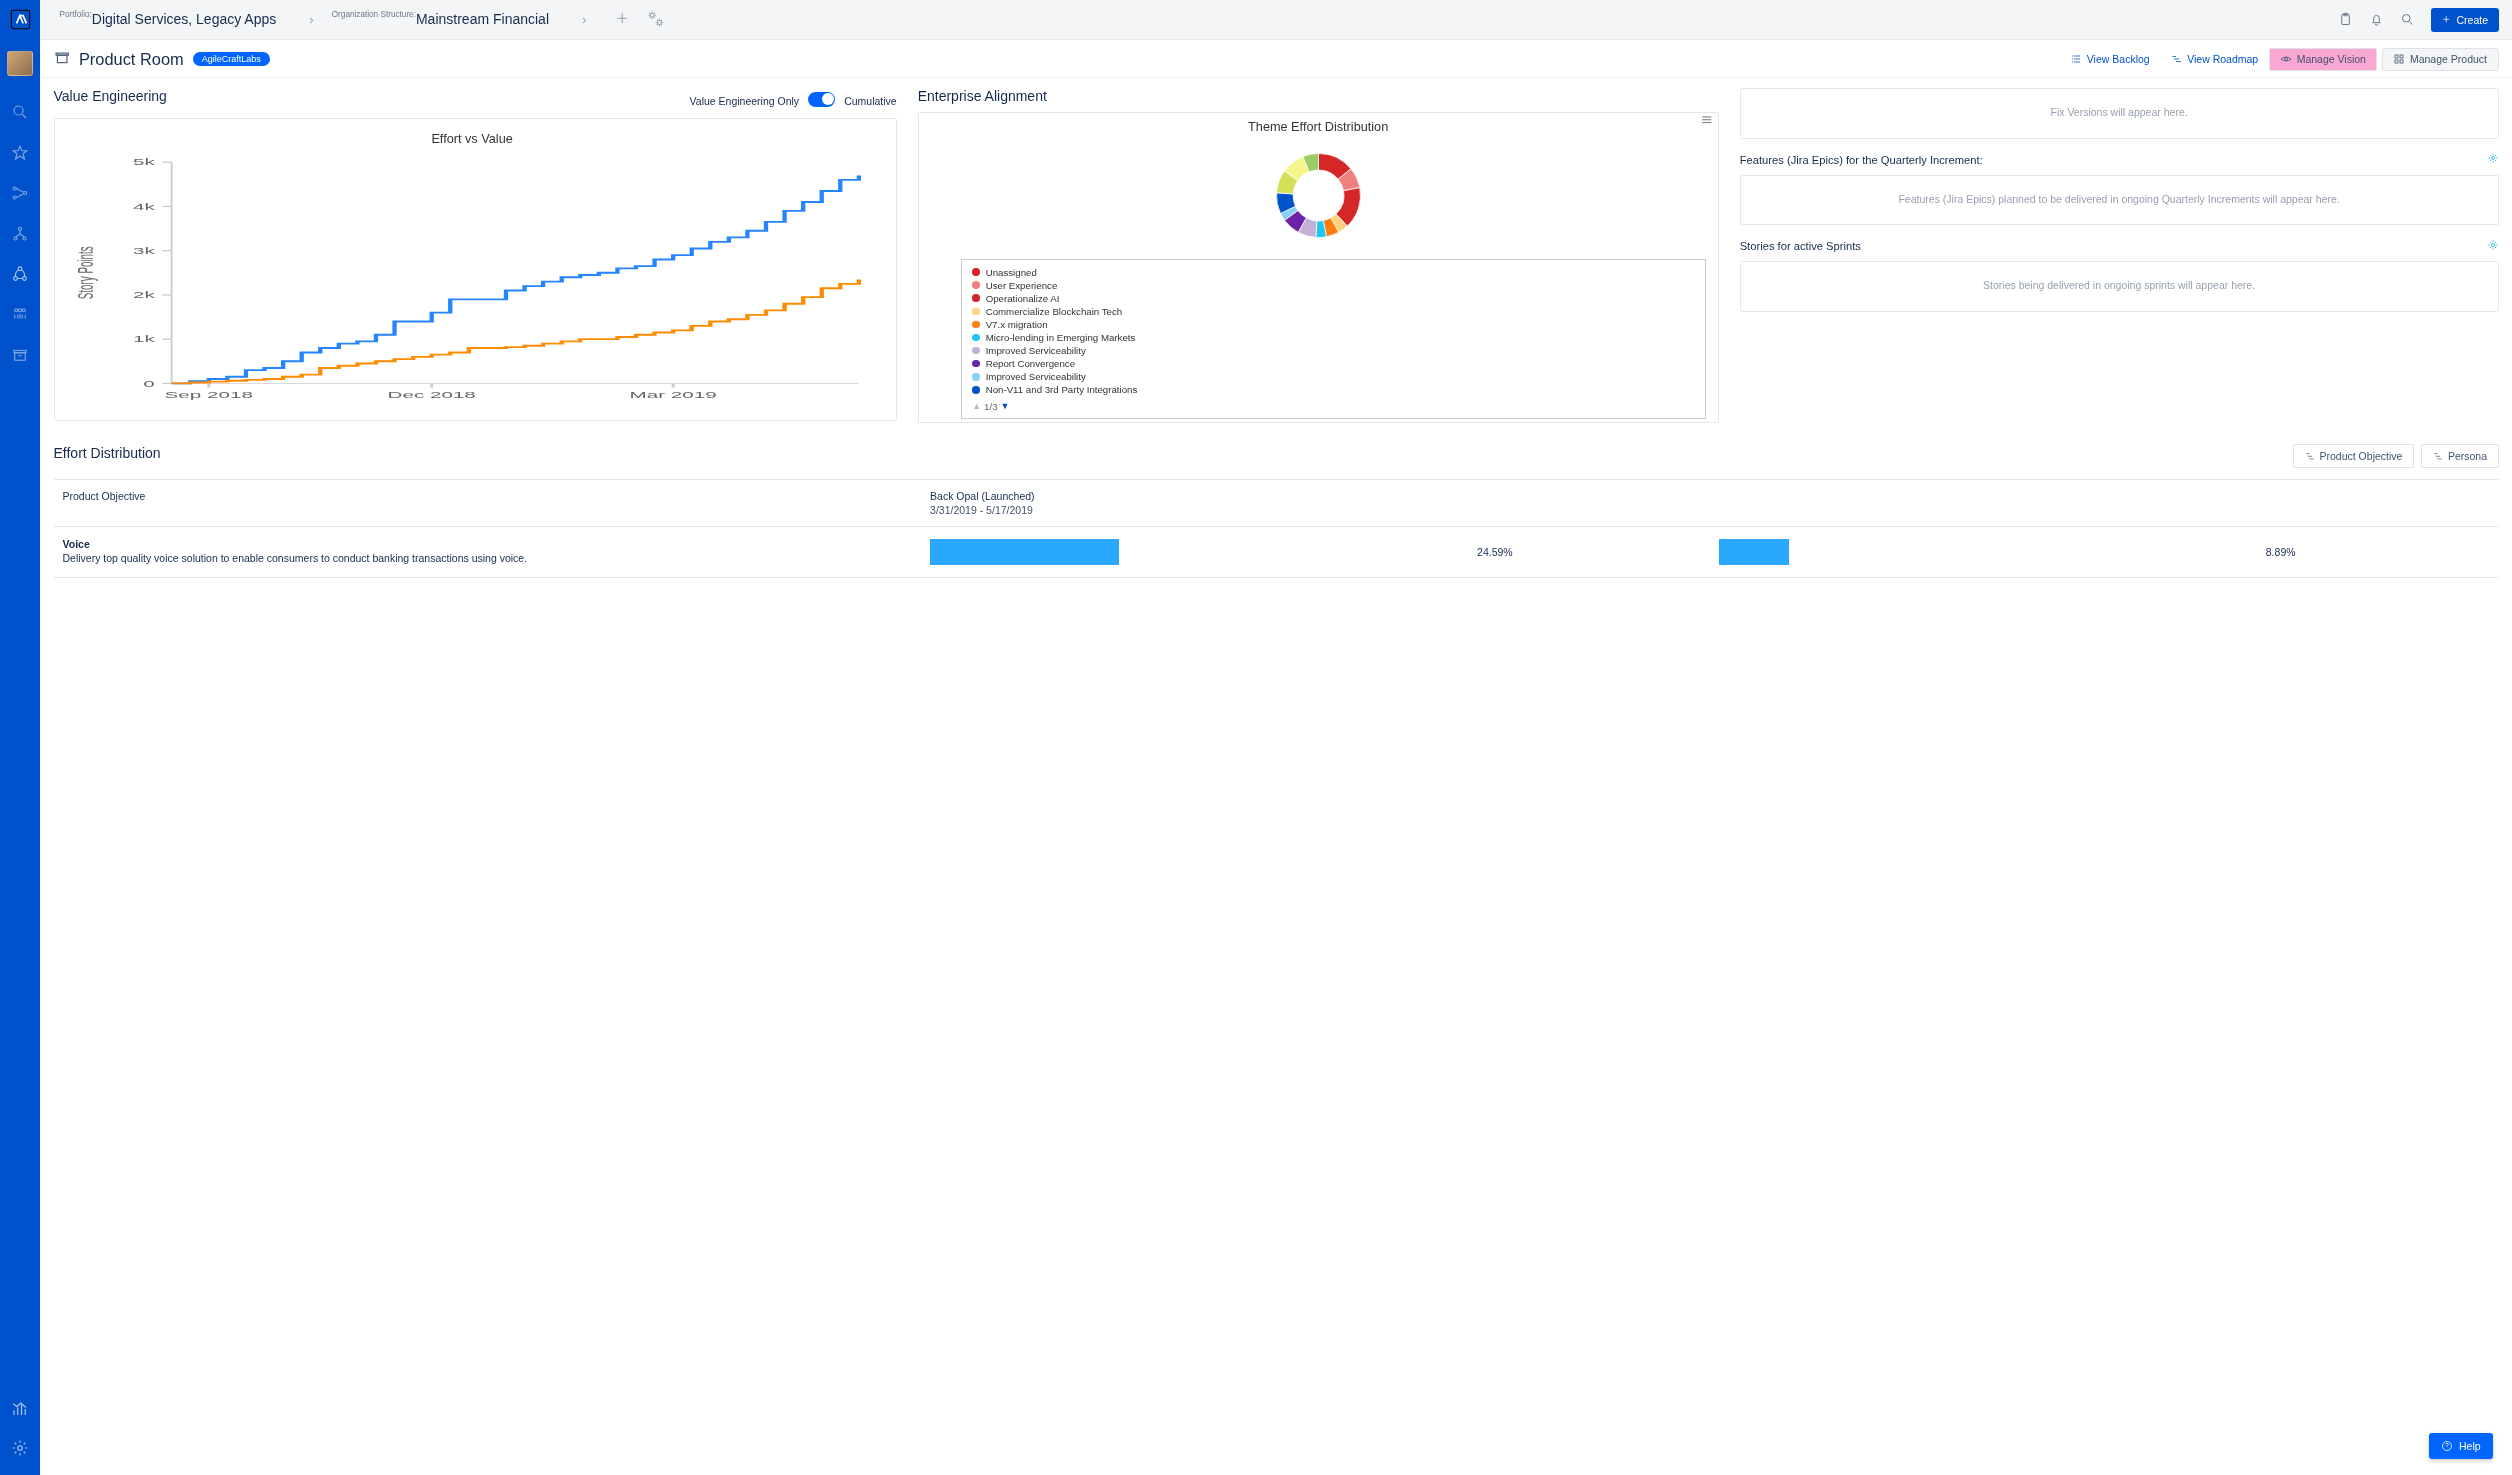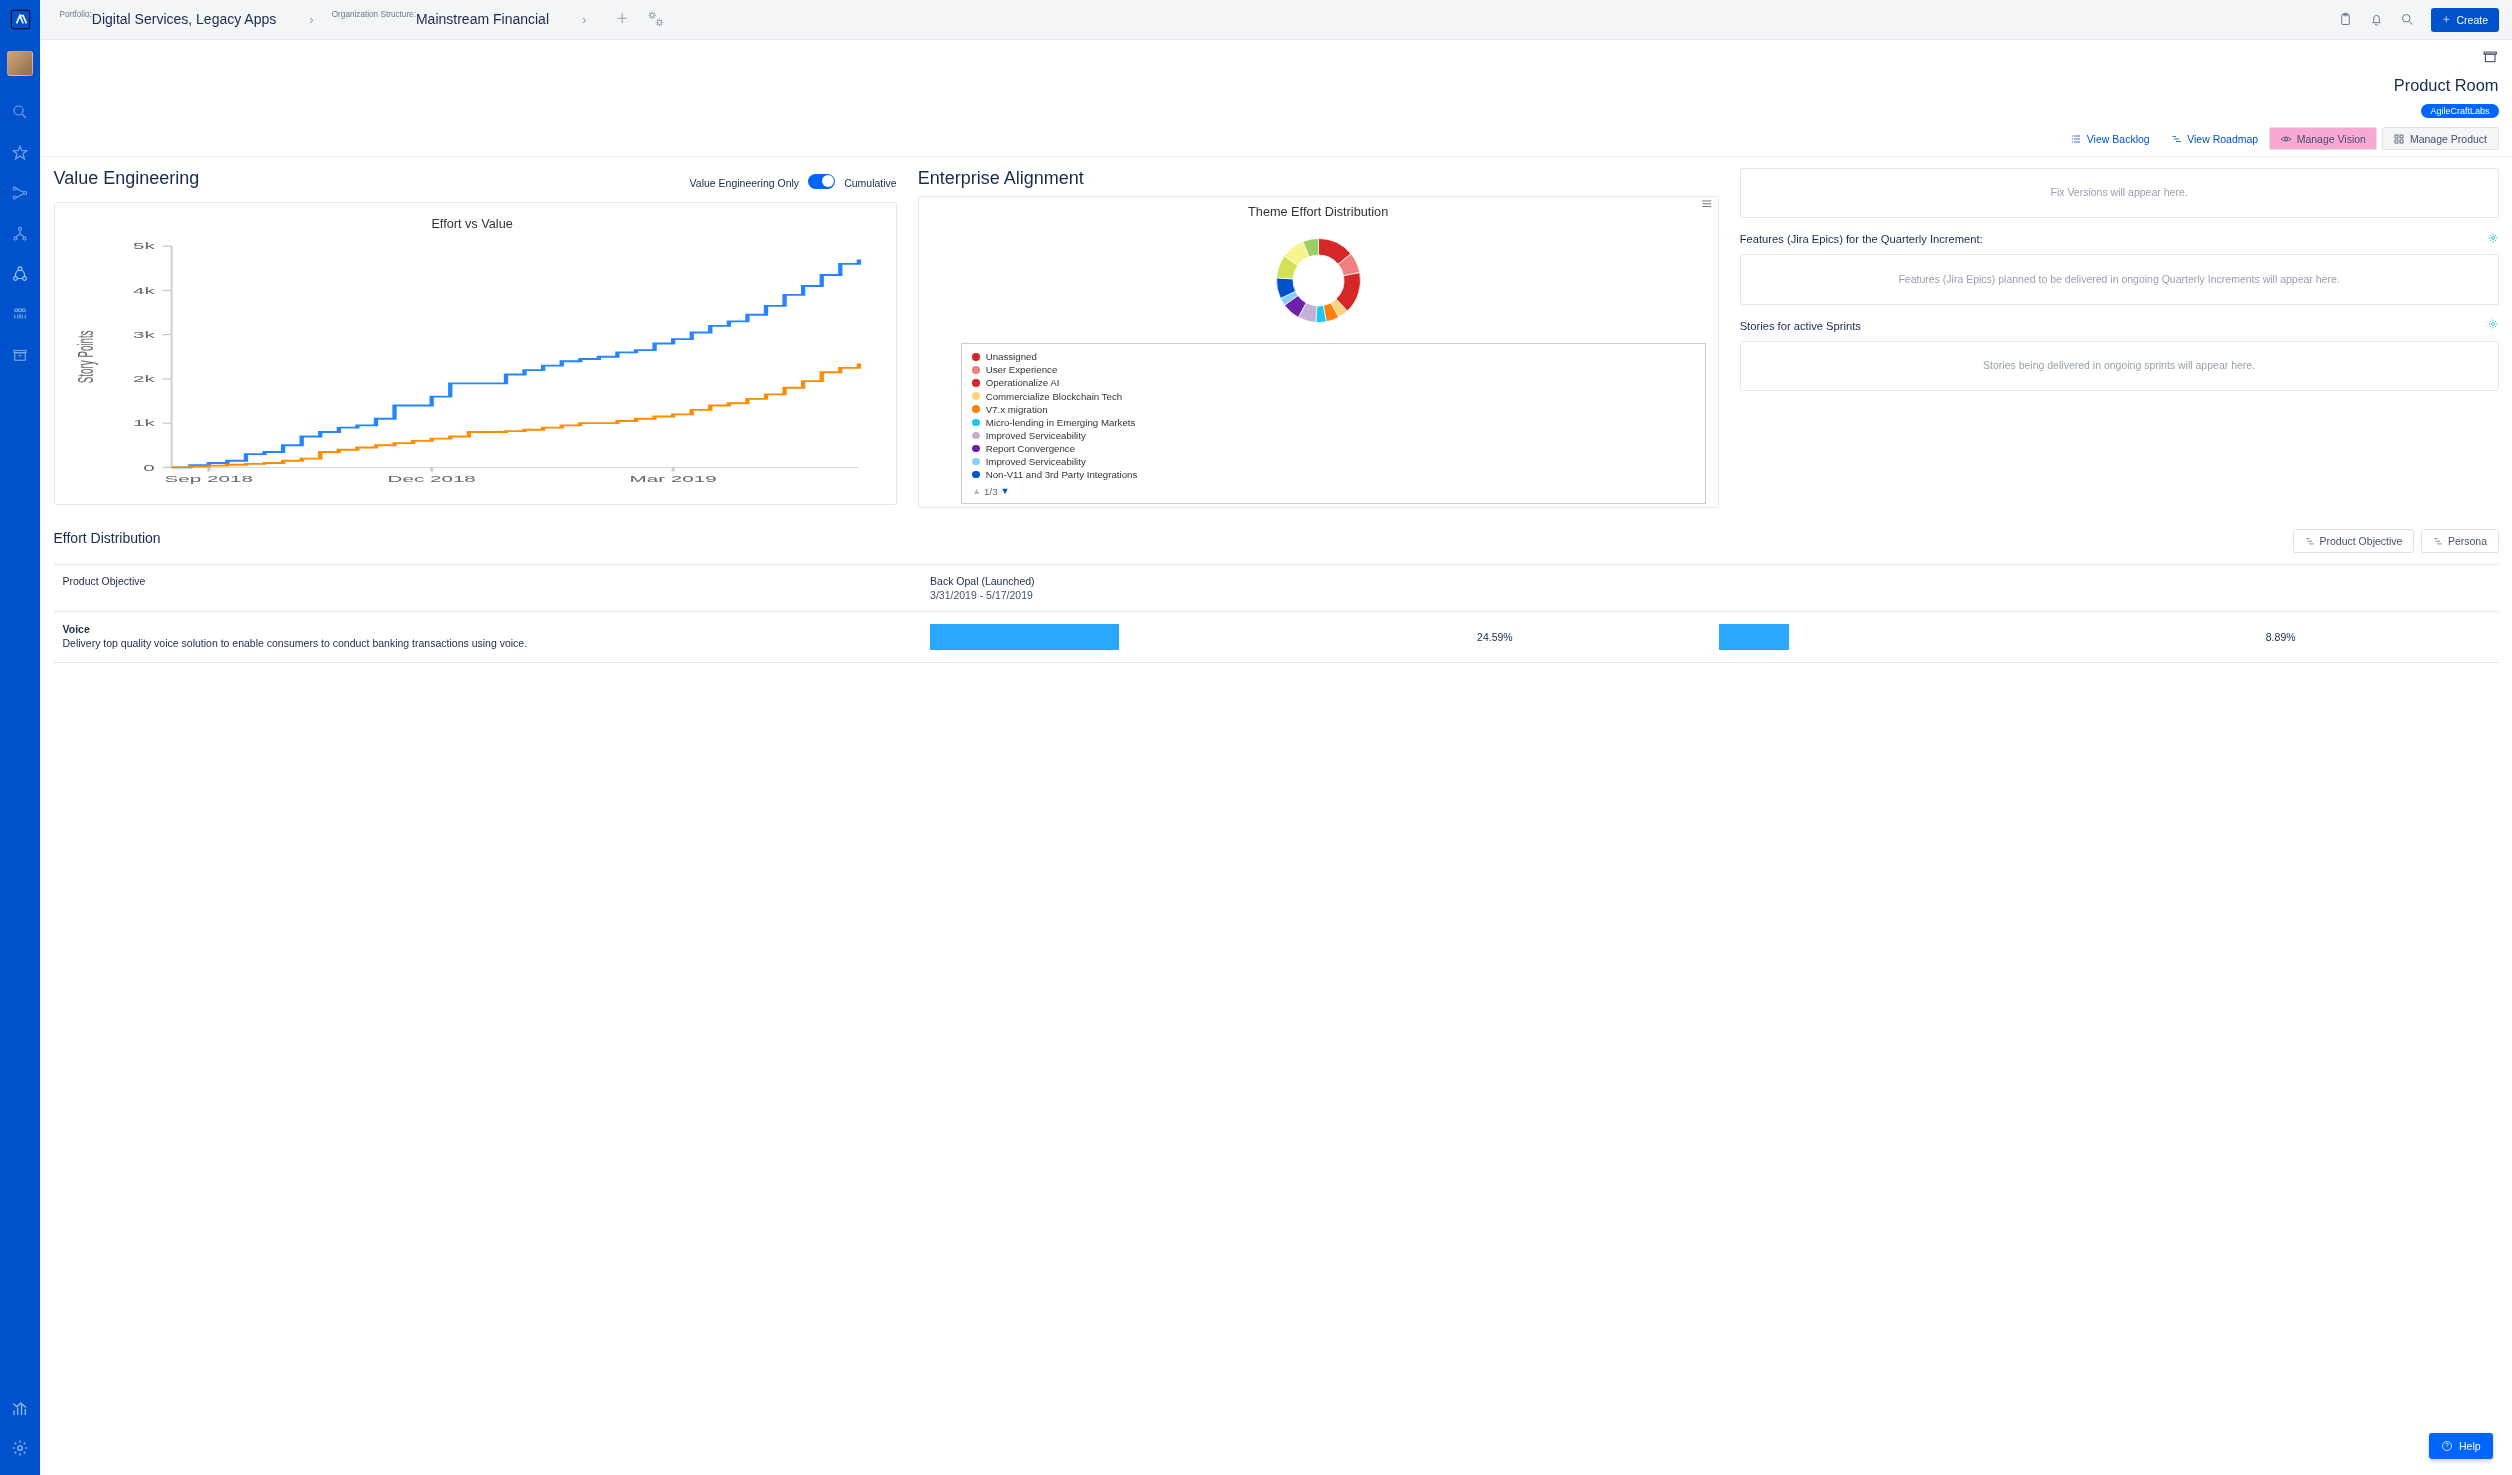--- a/index.html
+++ b/index.html
@@ -30,37 +30,37 @@
 .header-actions-spacer { flex:1; }
 .header-icon-btn { width: 19.4px; height: 19.4px; margin: 0 6px; color: #6B778C; display:flex; align-items:center; justify-content:center; cursor:pointer; }
 .header-icon-btn svg { width:15px; height:15px; }
 .create-btn { background:#0052CC; color:#fff; border-radius:3px; padding:6px 10.5px; font-size:10.5px; display:flex; align-items:center; gap:4.5px; margin-left:7.5px; cursor:pointer;}
 .create-btn svg{width:10.5px;height:10.5px;}
 .plus-icon-btn svg, .gears-icon-btn svg { width:16.4px; height:16.4px; color:#97a0af; }
 .gears-icon-btn svg { width:21px; height:21px; }
 .plus-icon-btn, .gears-icon-btn { margin-left: 15px; cursor:pointer;}
 
 
-.page-title-bar { padding: 7.5px 13.5px 6px 13.5px; display: flex; align-items: flex-end; gap: 9px; border-bottom: 0.7px solid #f0f0f0; flex-direction: column; }
+.page-title-bar { padding: 7.5px 13.5px 6px 13.5px; display: flex; align-items: center; gap: 9px; border-bottom: 0.7px solid #f0f0f0; }
 .room-icon { color:#42526E; }
 .page-title { font-size: 16.4px; font-weight: 500; color: #172B4D; }
 .badge { background: #0065FF; color: #fff; border-radius: 10.5px; padding: 2.2px 9px; font-size: 9px; font-weight: 500; }
 .view-actions { margin-left: auto; display: flex; align-items: center; gap: 0;}
 .view-link { display: flex; align-items: center; gap: 4.5px; color: #0052CC; font-size: 10.5px; padding: 4.5px 10.5px; cursor: pointer; }
 .view-link svg { width:12px; height:12px; }
 .view-btn { display: flex; align-items: center; gap: 4.5px; font-size: 10.5px; padding: 4.5px 10.5px; border: 0.7px solid #dfe1e6; border-radius: 2.2px; color: #42526E; cursor: pointer; background:#f9a8d4;}
 .view-btn.gray { background: #f4f5f7; }
 .view-btn + .view-btn { margin-left: 4.5px; }
 .view-btn svg { width:12px;height:12px;}
 
 
 .content { flex: 1; overflow:auto; padding: 10.5px 13.5px 22.4px 13.5px; }
 .grid { display: grid; grid-template-columns: 1fr 0.95fr 0.9fr; gap: 21px; }
 
-.section-title { font-size: 18px; font-weight: 500; color: #172B4D; margin-bottom: 6px; }
+.section-title { font-size: 14px; font-weight: 500; color: #172B4D; margin-bottom: 6px; }
 .toggle-row { display:flex; align-items:flex-end; gap:9px; font-size:10.5px; color:#172B4D; }
 .toggle-label-left{ color:#172B4D;}
 .toggle { width:27px; height:15px; background:#0065FF; border-radius:7.5px; position:relative; cursor:pointer;}
 .toggle .knob { position:absolute; right:1.5px; top:1.5px; width:12px; height:12px; background:#fff; border-radius:50%; }
 
 .card { border:0.7px solid #e5e7ea; border-radius:1.5px; background:#fff; padding: 9px 10.5px 12px 4.5px; margin-top:7.5px; }
 .chart-title { text-align:center; font-size:12.7px; color:#333; font-family:"Lucida Grande","Lucida Sans Unicode",Arial,sans-serif; margin: 4.5px 0 7.5px 0;}
 
 .side-col { display:flex; flex-direction:column; gap:13.5px; }
 .side-card-header { display:flex; align-items:center; justify-content:space-between; margin-bottom:7.5px;}

